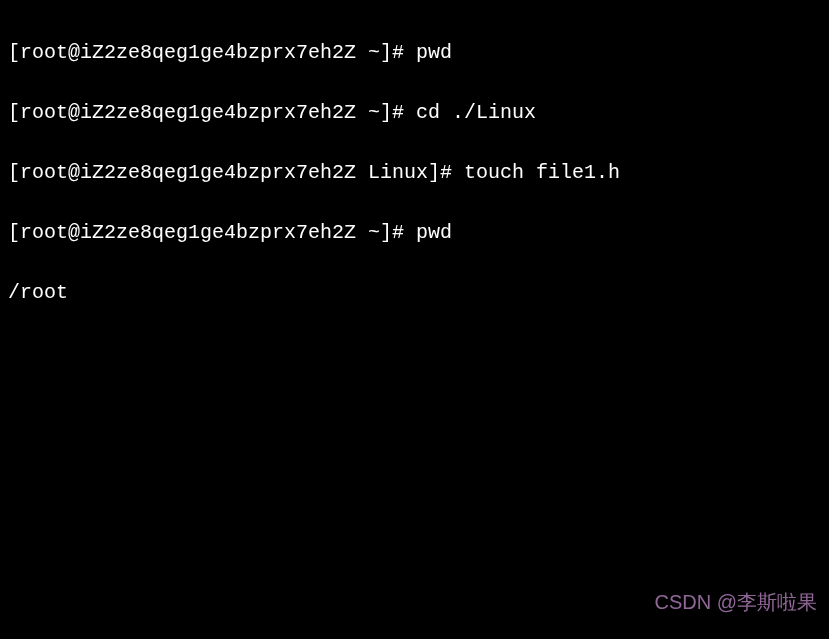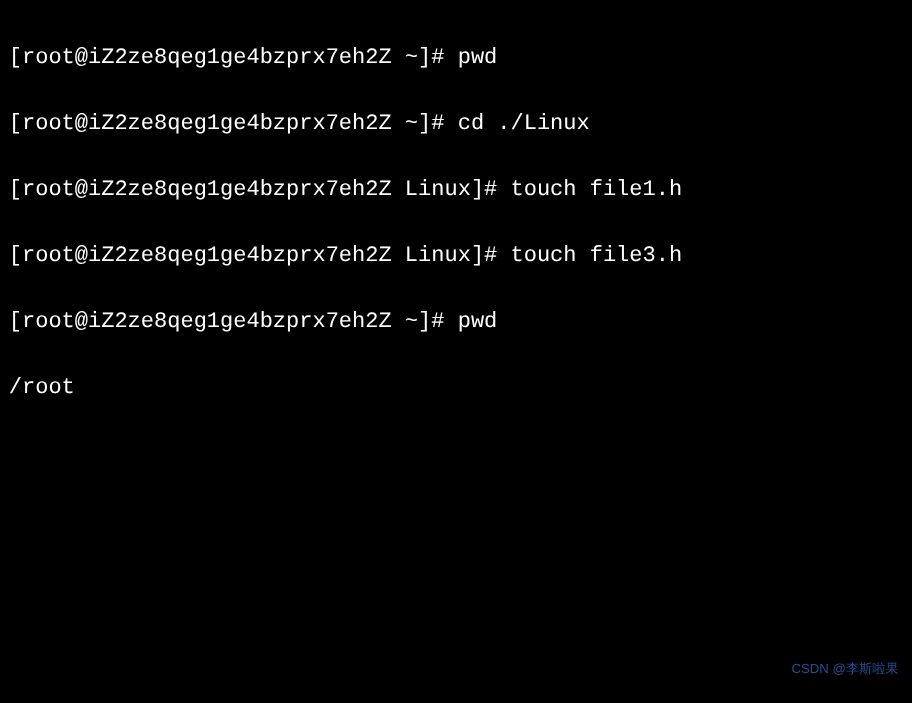--- a/index.html
+++ b/index.html
@@ -22,34 +22,33 @@
     .terminal {
       white-space: pre;
     }
     .line {
       display: block;
     }
     .watermark {
       position: absolute;
       bottom: 22px;
       right: 12px;
-      color: #3b82f6;
-      font-size: 12px;
+      color: #f0abfc;
+      font-size: 20px;
       font-family: sans-serif;
       opacity: 0.6;
     }
   </style>
 </head>
 <body>
 
 <div class="terminal">
 <span class="line"><span>[root@iZ2ze8qeg1ge4bzprx7eh2Z ~]# </span><span>pwd</span></span>
 <span class="line"><span>[root@iZ2ze8qeg1ge4bzprx7eh2Z ~]# </span><span>cd ./Linux</span></span>
 <span class="line"><span>[root@iZ2ze8qeg1ge4bzprx7eh2Z Linux]# </span><span>touch file1.h</span></span>
-<span class="line"><span>[root@iZ2ze8qeg1ge4bzprx7eh2Z Linux]# </span><span>touch file3.h</span></span>
 <span class="line"><span>[root@iZ2ze8qeg1ge4bzprx7eh2Z ~]# </span><span>pwd</span></span>
 <span class="line">/root</span>
 
 
 
 
 
 
 
 

